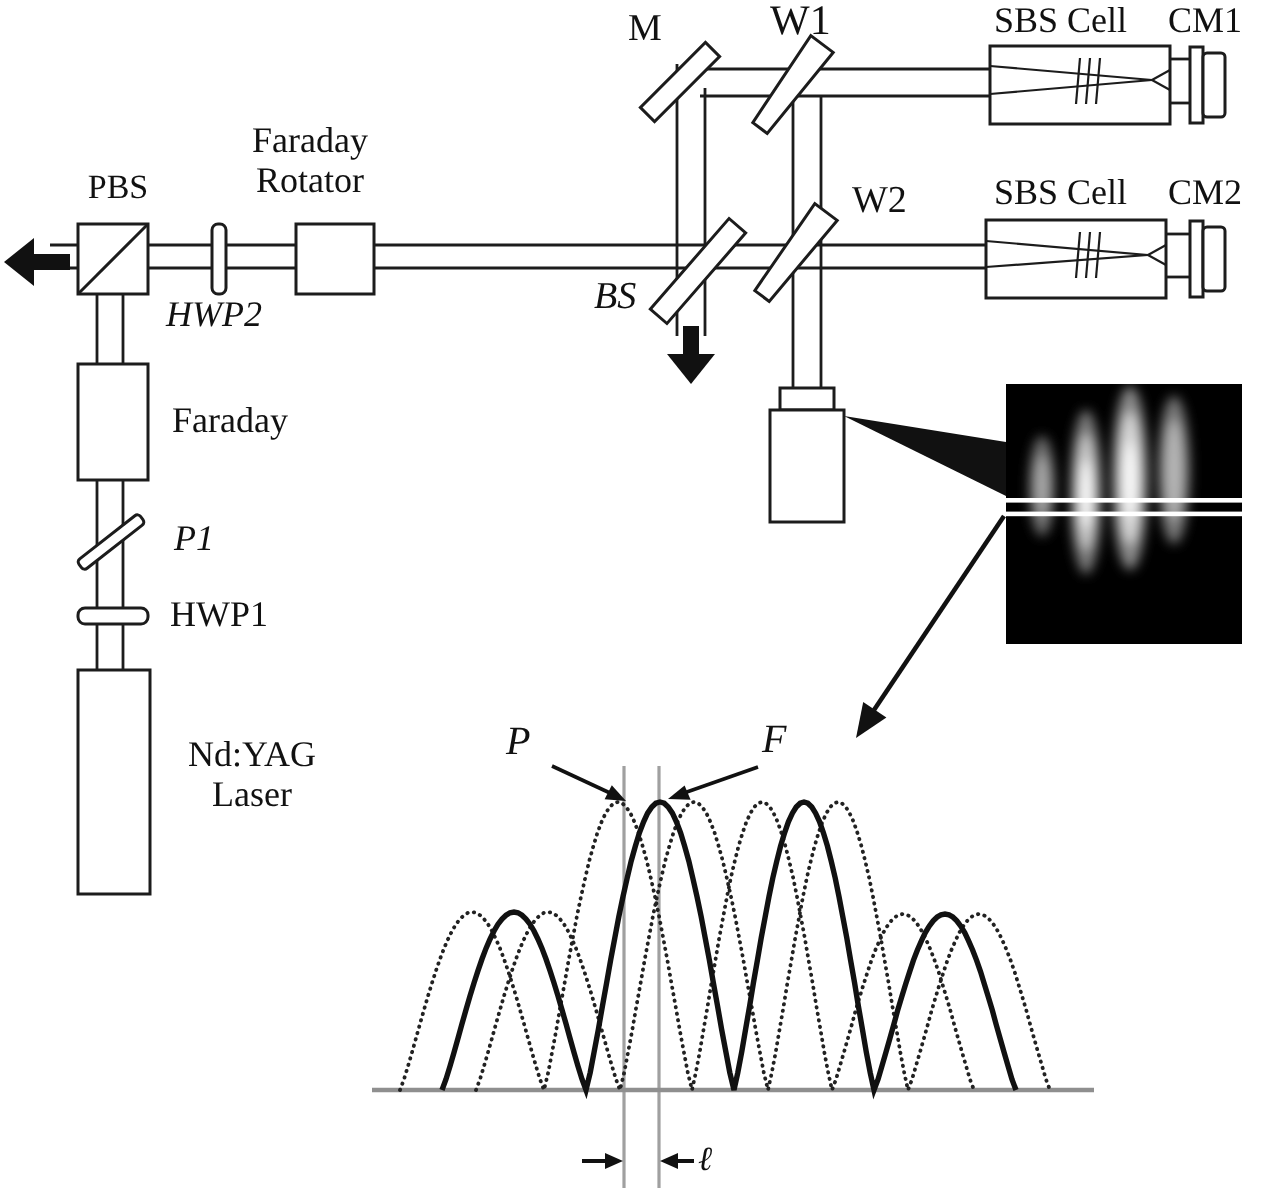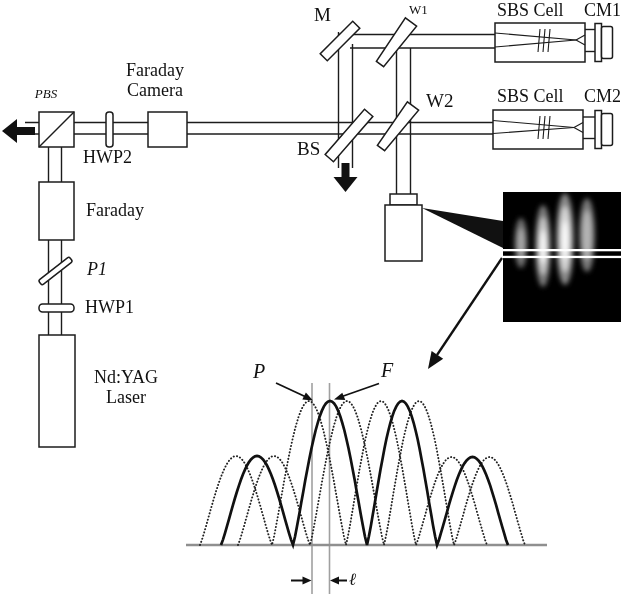--- a/index.html
+++ b/index.html
@@ -174,45 +174,45 @@
 
       <g fill="#111">
         <line x1="291" y1="580.5" x2="305" y2="580.5" stroke="#111" stroke-width="2"></line>
         <polygon points="311.5,580.5 302.5,576.5 302.5,584.5"></polygon>
         <line x1="347" y1="580.5" x2="336" y2="580.5" stroke="#111" stroke-width="2"></line>
         <polygon points="330,580.5 339,576.5 339,584.5"></polygon>
       </g>
     </g>
   </svg>
 
-  <div class="lbl center" style="left:21px;top:84px;width:50px;font-size:13px;font-style:italic;">PBS</div>
+  <div class="lbl center" style="left:34px;top:84px;width:50px;font-size:17px;">PBS</div>
 
   <div class="lbl center two" style="left:110px;top:60px;width:90px;">
     <div>Faraday</div>
-    <div>Camera</div>
+    <div>Rotator</div>
   </div>
 
-  <div class="lbl" style="left:83px;top:147px;">HWP2</div>
+  <div class="lbl" style="left:83px;top:147px;font-style:italic;">HWP2</div>
 
   <div class="lbl" style="left:86px;top:200px;">Faraday</div>
 
   <div class="lbl" style="left:87px;top:259px;font-style:italic;">P1</div>
 
   <div class="lbl" style="left:85px;top:297px;">HWP1</div>
 
   <div class="lbl center two" style="left:78px;top:367px;width:96px;">
     <div>Nd:YAG</div>
     <div>Laser</div>
   </div>
 
   <div class="lbl" style="left:314px;top:5px;font-size:19px;">M</div>
 
-  <div class="lbl" style="left:385px;top:0px;font-size:13px;margin-left:24px;">W1</div>
-
-  <div class="lbl" style="left:297px;top:139px;font-size:19px;">BS</div>
+  <div class="lbl" style="left:385px;top:0px;font-size:21px;">W1</div>
+
+  <div class="lbl" style="left:297px;top:139px;font-size:19px;font-style:italic;">BS</div>
 
   <div class="lbl" style="left:426px;top:91px;font-size:19px;">W2</div>
 
   <div class="lbl" style="left:497px;top:0px;">SBS Cell</div>
   <div class="lbl" style="left:584px;top:0px;">CM1</div>
 
   <div class="lbl" style="left:497px;top:86px;">SBS Cell</div>
   <div class="lbl" style="left:584px;top:86px;">CM2</div>
 
 

